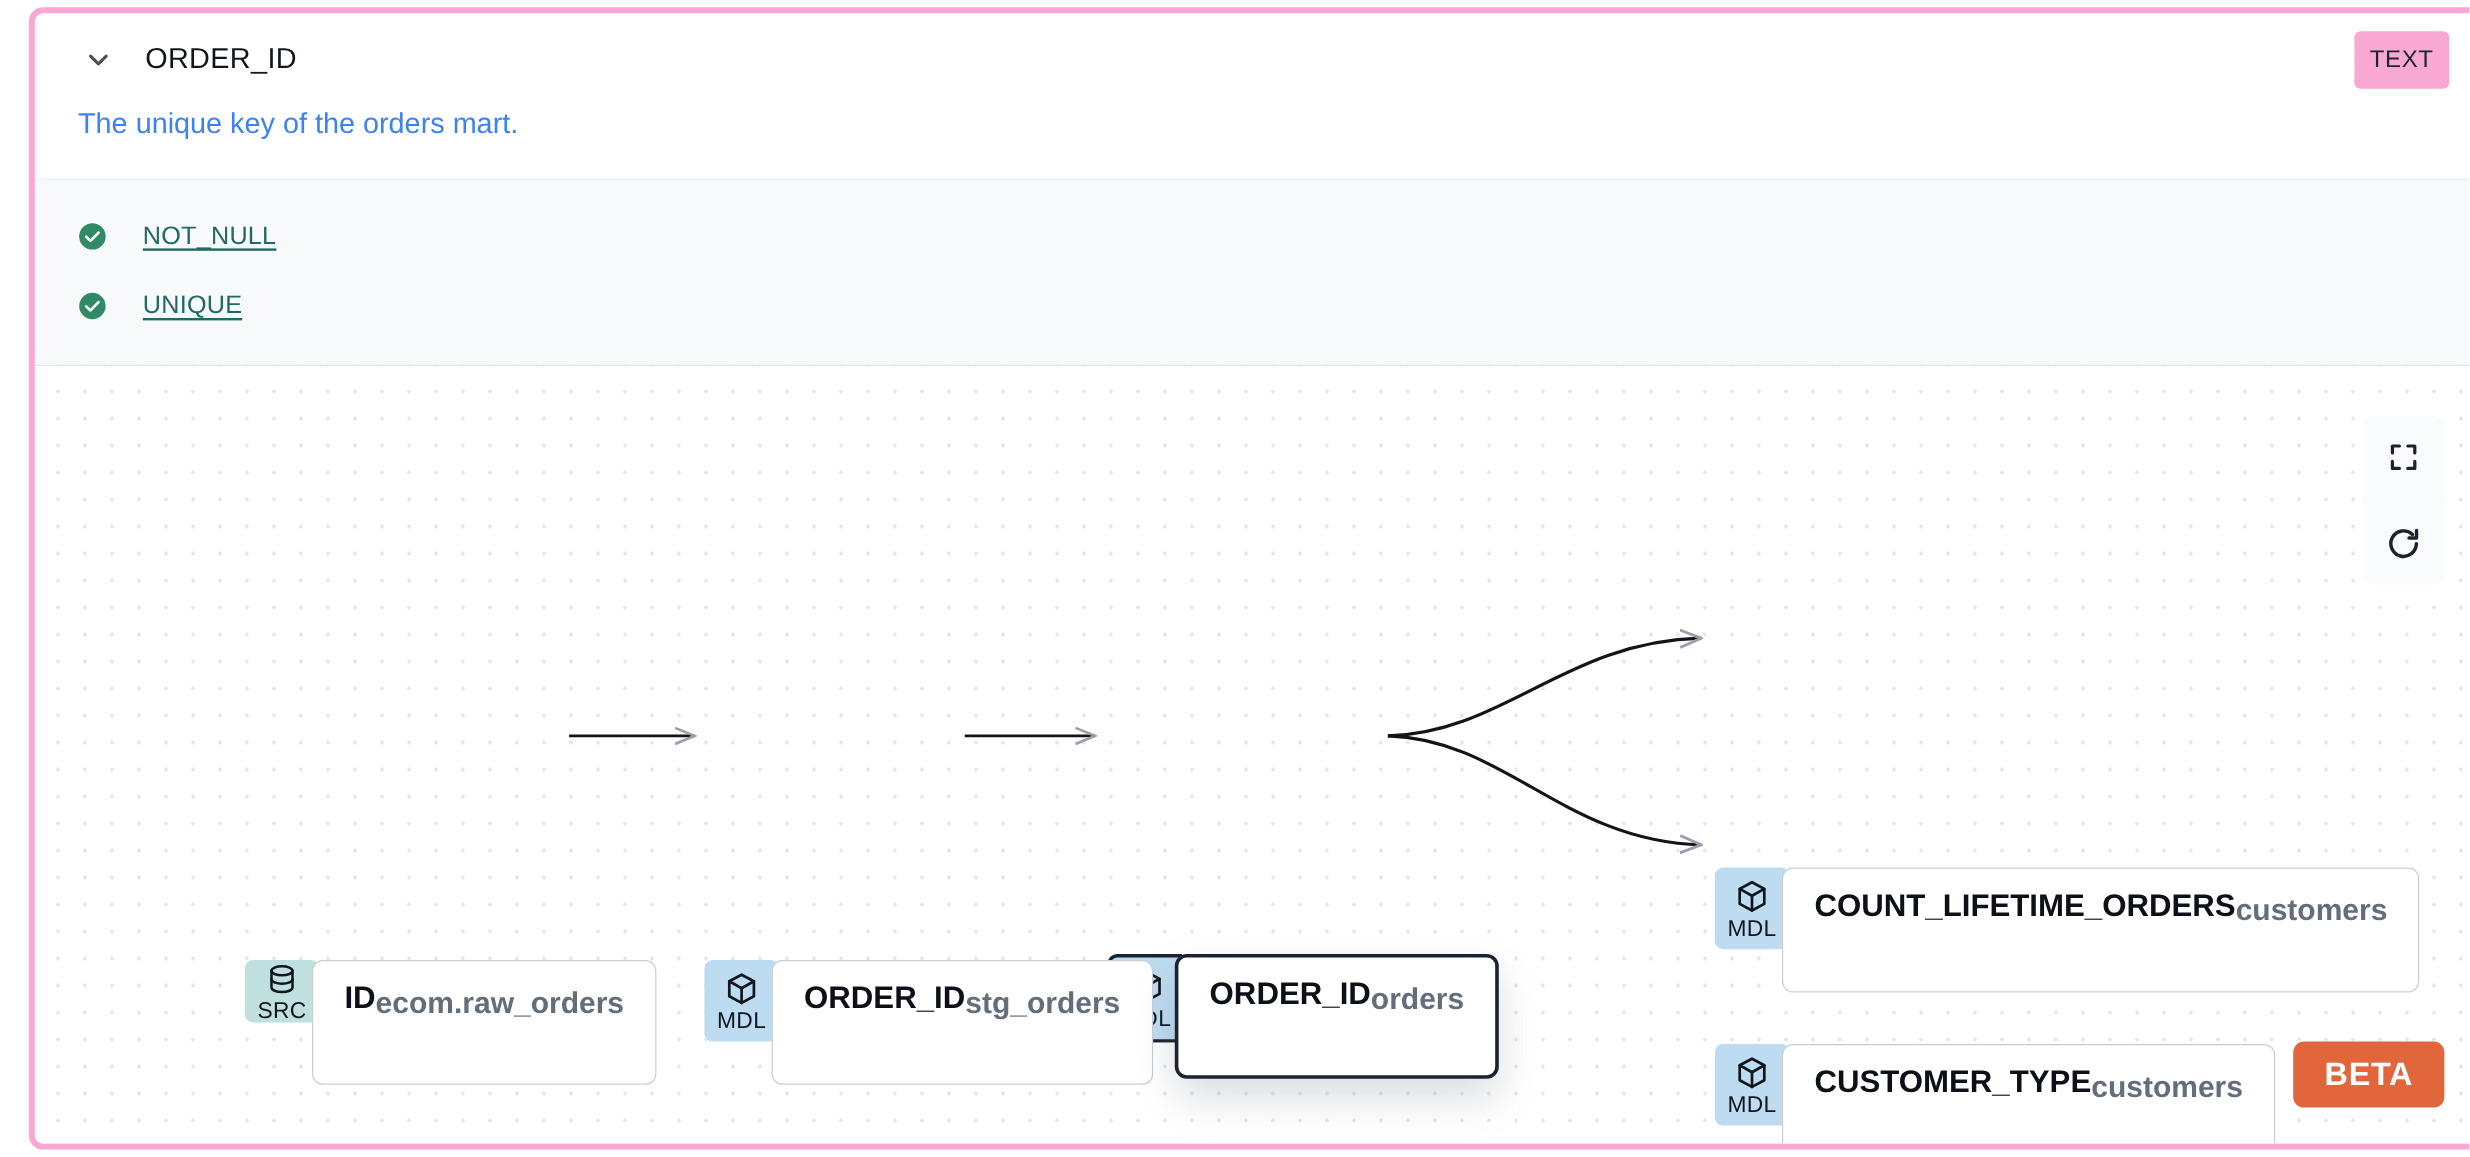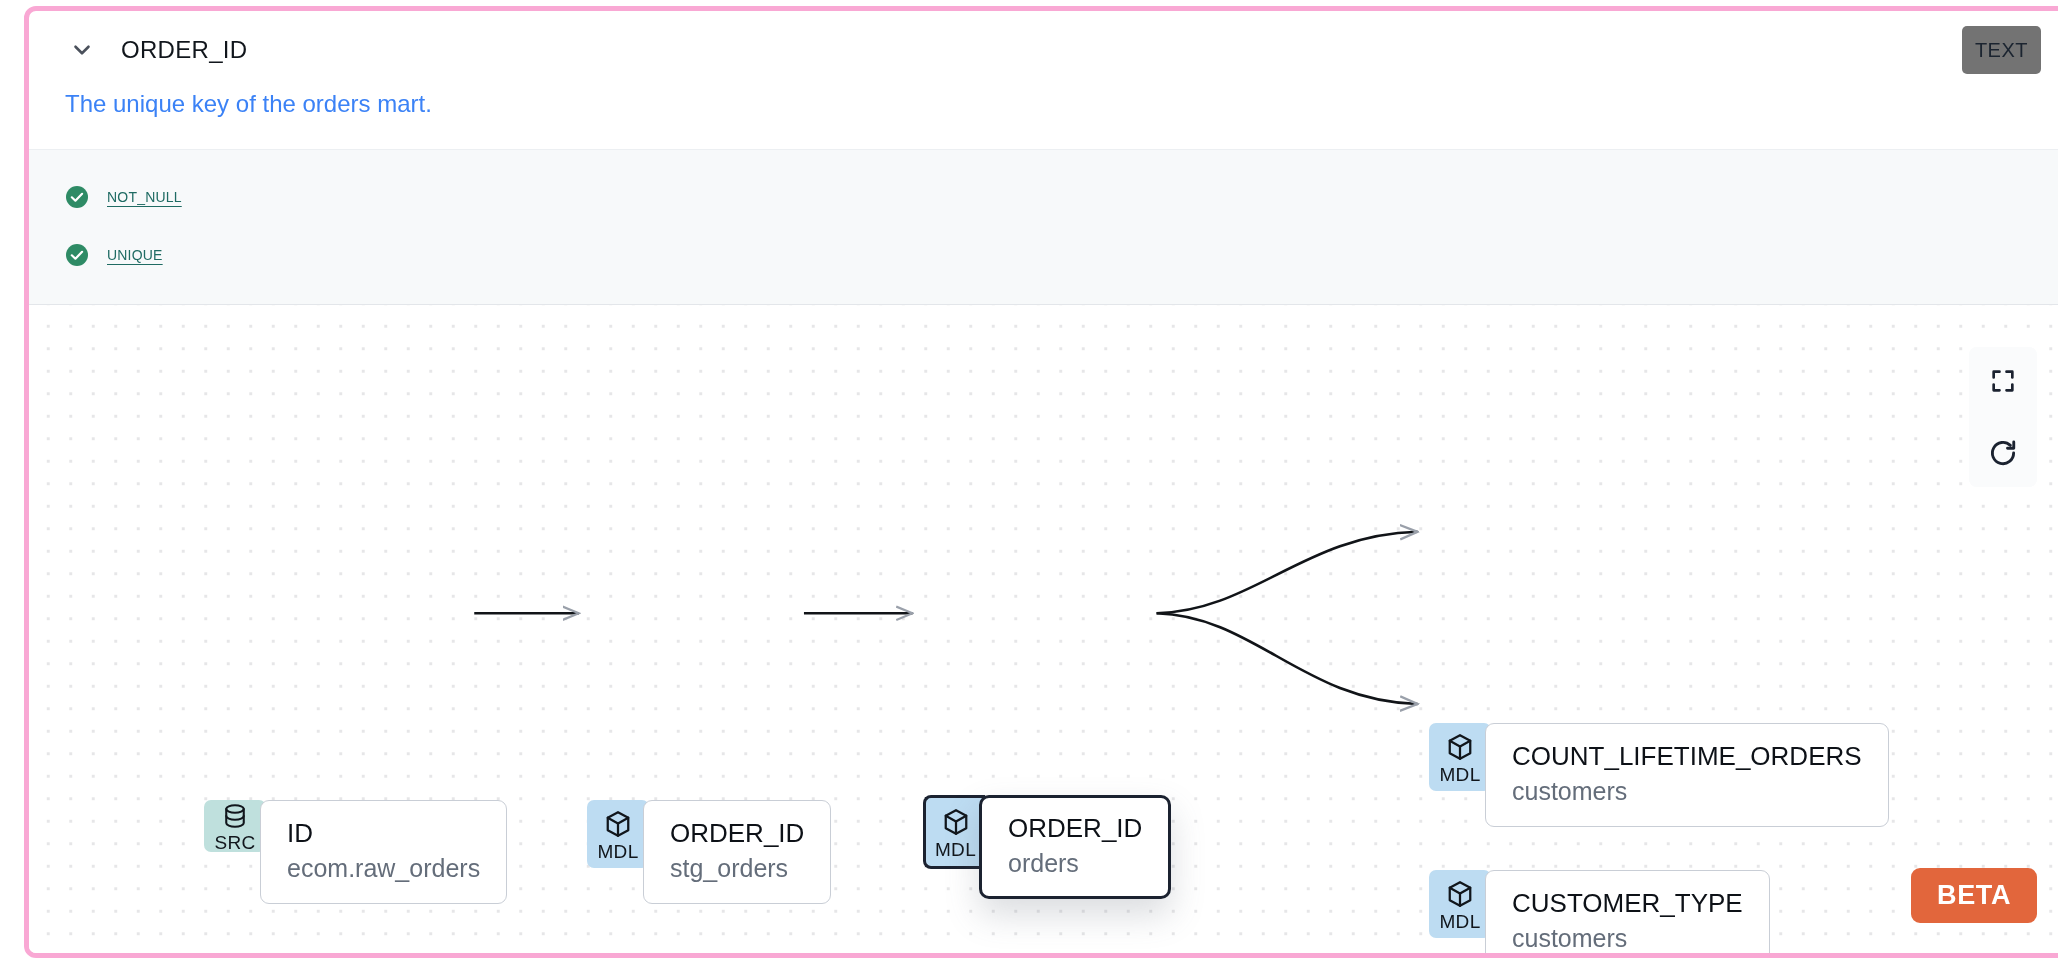--- a/index.html
+++ b/index.html
@@ -65,21 +65,21 @@
     color: #11161c;
     margin-left: 22px;
     white-space: nowrap;
   }
 
   .type-badge {
     position: absolute;
     right: 24px;
     top: 50%;
     transform: translateY(-50%);
-    background: #737373;
+    background: #f9a8d4;
     color: #1b2430;
     font-size: 20px;
     letter-spacing: 0.5px;
     padding: 14px 13px;
     border-radius: 5px;
     line-height: 1;
   }
 
   
   .description {
@@ -108,26 +108,27 @@
 
   .check-icon {
     width: 24px;
     height: 24px;
     flex: 0 0 24px;
     margin-right: 18px;
     display: block;
   }
 
   .test-link {
-    font-size: 14px;
+    font-size: 21px;
     color: #1f6b63;
     text-decoration: underline;
     text-underline-offset: 4px;
     cursor: pointer;
     letter-spacing: 0.2px;
+    margin-left: 12px;
   }
 
   
   .lineage {
     position: relative;
     flex: 1 1 auto;
     background-color: #ffffff;
     background-image: radial-gradient(#e6e6e8 1.4px, transparent 1.4px);
     background-size: 22.5px 22.5px;
     background-position: 8px 10px;
@@ -179,24 +180,25 @@
 
   .node-body {
     position: relative;
     z-index: 2;
     margin-left: -6px;
     background: #ffffff;
     border: 1px solid #c9ced6;
     border-radius: 9px;
     padding: 16px 26px 16px 26px;
     display: flex;
-    flex-direction: column;
-    justify-content: center;
+    flex-direction: row;
+    justify-content: flex-end;
     box-sizing: border-box;
     min-height: 104px;
+    font-weight: bold;
   }
 
   .node-name {
     font-size: 26px;
     color: #0d1117;
     line-height: 1.15;
     white-space: nowrap;
   }
 
   .node-sub {

